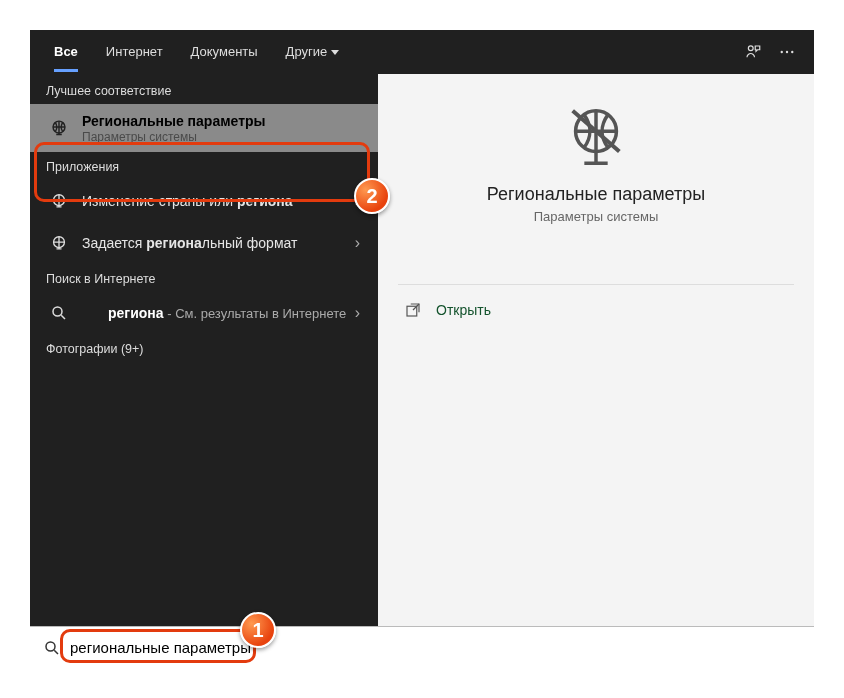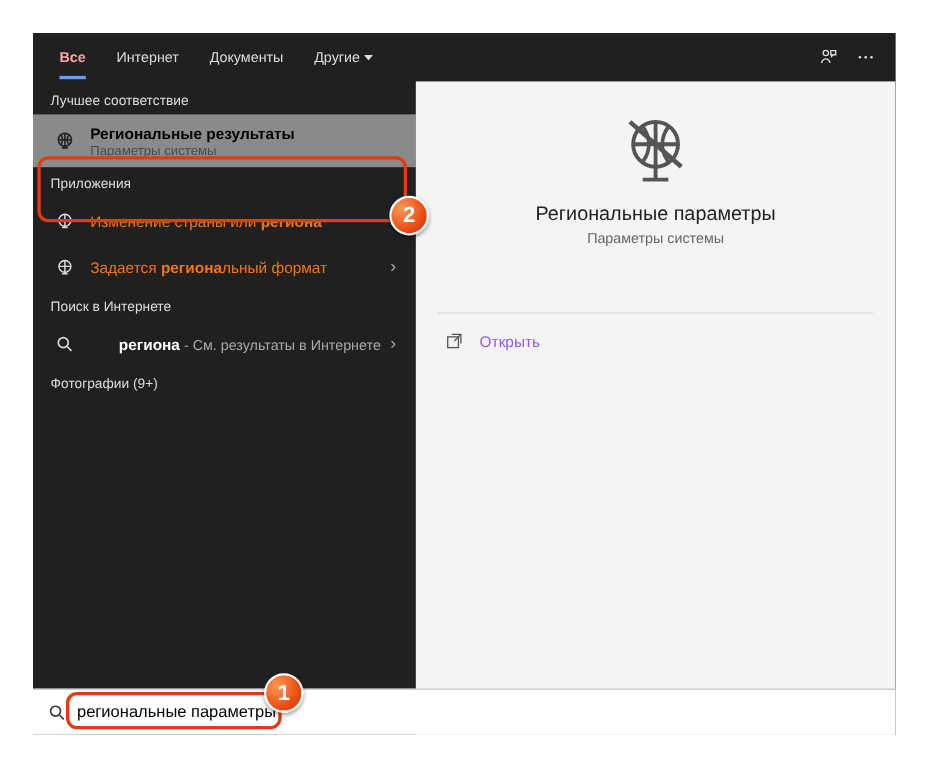--- a/index.html
+++ b/index.html
@@ -3,59 +3,59 @@
 <meta charset="utf-8">
 <style>
   * { box-sizing: border-box; margin: 0; padding: 0; }
   html, body { width: 844px; height: 698px; font-family: "Segoe UI", Arial, sans-serif; background: #fff; overflow: hidden; }
   .frame { width: 844px; height: 698px; position: relative; background: #fff; }
   .inner { position: absolute; left: 30px; top: 30px; width: 784px; height: 638px; background: #202020; display: flex; flex-direction: column; }
 
   
   .tabbar { height: 44px; background: #202020; display: flex; align-items: center; padding: 0 10px; color: #ddd; font-size: 13px; }
   .tabbar .tab { padding: 0 14px; height: 44px; line-height: 44px; cursor: pointer; position: relative; }
-  .tabbar .tab.active { color: #fca5a5; font-weight: 600; }
+  .tabbar .tab.active { color: #ffffff; font-weight: 600; }
   .tabbar .tab.active::after { content: ""; position: absolute; left: 14px; right: 14px; bottom: 2px; height: 3px; background: #66a0ff; }
   .tabbar .spacer { flex: 1; }
   .tabbar .header-icon { width: 34px; height: 34px; display: flex; align-items: center; justify-content: center; color: #ddd; cursor: pointer; }
   .chev-down { display:inline-block; margin-left:4px; width:0; height:0; border-left:4px solid transparent; border-right:4px solid transparent; border-top:5px solid #ddd; vertical-align: middle; }
 
   
   .body { flex: 1; display: flex; background: #202020; min-height: 0; }
   .left { width: 348px; background: #202020; color: #ddd; display: flex; flex-direction: column; }
   .right { flex: 1; background: #f4f4f4; position: relative; }
 
   .section-label { padding: 10px 16px 6px 16px; font-size: 12.5px; color: #ddd; }
   .section-label.sub { padding-top: 8px; }
 
   .result { display: flex; align-items: center; padding: 8px 12px 8px 16px; cursor: pointer; position: relative; }
   .result.selected { background: #8a8a8a; color: #000; }
   .result .icon { width: 26px; height: 26px; display: flex; align-items: center; justify-content: center; margin-right: 10px; }
   .result .text { flex: 1; display: flex; flex-direction: column; }
   .result .title-line { font-size: 14px; line-height: 18px; }
   .result.selected .title-line { color: #000; font-weight: 600; }
-  .result:not(.selected) .title-line { color: #f97316; }
+  .result:not(.selected) .title-line { color: #e5e5e5; }
   .result .subtitle-line { font-size: 12px; color: #cfcfcf; }
   .result.selected .subtitle-line { color: #4a4a4a; }
   .result .chev { color: #aaa; font-size: 16px; padding: 0 6px; }
   .bold { font-weight: 700; }
 
   .search-row { display: flex; align-items: center; padding: 8px 12px 8px 16px; cursor: pointer; }
   .search-row .icon { width: 26px; height: 26px; display:flex; align-items:center; justify-content:center; margin-right:10px; }
   .search-row .text { flex:1; font-size: 14px; color: #fff; margin-left: 26px; }
   .search-row .extra { color: #aaa; font-size: 13px; }
   .search-row .chev { color:#aaa; font-size:16px; padding:0 6px; }
 
   
   .detail { position: absolute; top: 28px; left: 0; right: 0; display:flex; flex-direction:column; align-items:center; color:#333; }
   .detail .big-icon { width: 70px; height: 70px; margin-bottom: 12px; color:#555; }
   .detail h2 { font-size: 18px; font-weight: 400; color:#222; margin-bottom: 4px; }
   .detail .sub { font-size: 13px; color: #666; }
   .action-list { position: absolute; top: 210px; left: 20px; right: 20px; border-top: 1px solid #ddd; }
-  .action { display:flex; align-items:center; padding: 14px 4px; font-size: 14px; color:#8b5cf6; cursor:pointer; }
+  .action { display:flex; align-items:center; padding: 14px 4px; font-size: 14px; color:#14532d; cursor:pointer; }
   .action .icon { width: 22px; height: 22px; margin-right: 12px; display:flex; align-items:center; justify-content:center; color:#555; }
 
   
   .searchbar { position: absolute; left: 30px; bottom: 30px; width: 784px; height: 42px; background: #fff; display:flex; align-items:center; padding: 0 10px; border-top: 1px solid #bbb; }
   .searchbar .icon { width: 24px; height:24px; display:flex; align-items:center; justify-content:center; color:#555; margin-right:6px; }
   .searchbar input { flex:1; border:none; outline:none; font-size:15px; font-family: inherit; background: transparent; }
 
   
   .callout-box-1 { position:absolute; left: 34px; top: 142px; width: 336px; height: 60px; border: 3px solid #e33b0e; border-radius: 10px; pointer-events:none; }
   .callout-box-2 { position:absolute; left: 60px; top: 629px; width: 196px; height: 34px; border: 3px solid #e33b0e; border-radius: 10px; pointer-events:none; }
@@ -102,21 +102,21 @@
         <div class="result selected">
           <div class="icon">
             <svg width="22" height="22" viewBox="0 0 24 24" fill="none" stroke="#222" stroke-width="1.6">
               <circle cx="12" cy="11" r="6.5"></circle>
                 <path d="M5.5 11h13M12 4.5v13M8 6c2 3 2 7 0 10M16 6c-2 3-2 7 0 10"></path>
               <path d="M9 19h6M12 17.5v1.5"></path>
             </svg>
           </div>
           <div class="text">
             <div class="title-line">
-              <span class="bold">Региона</span><span>льные результаты</span>
+              <span class="bold">Региона</span><span>льные параметры</span>
             </div>
             <div class="subtitle-line">Параметры системы</div>
           </div>
         </div>
 
         <div class="section-label sub">Приложения</div>
 
         <div class="result">
           <div class="icon">
             <svg width="20" height="20" viewBox="0 0 24 24" fill="none" stroke="#ddd" stroke-width="1.6">

